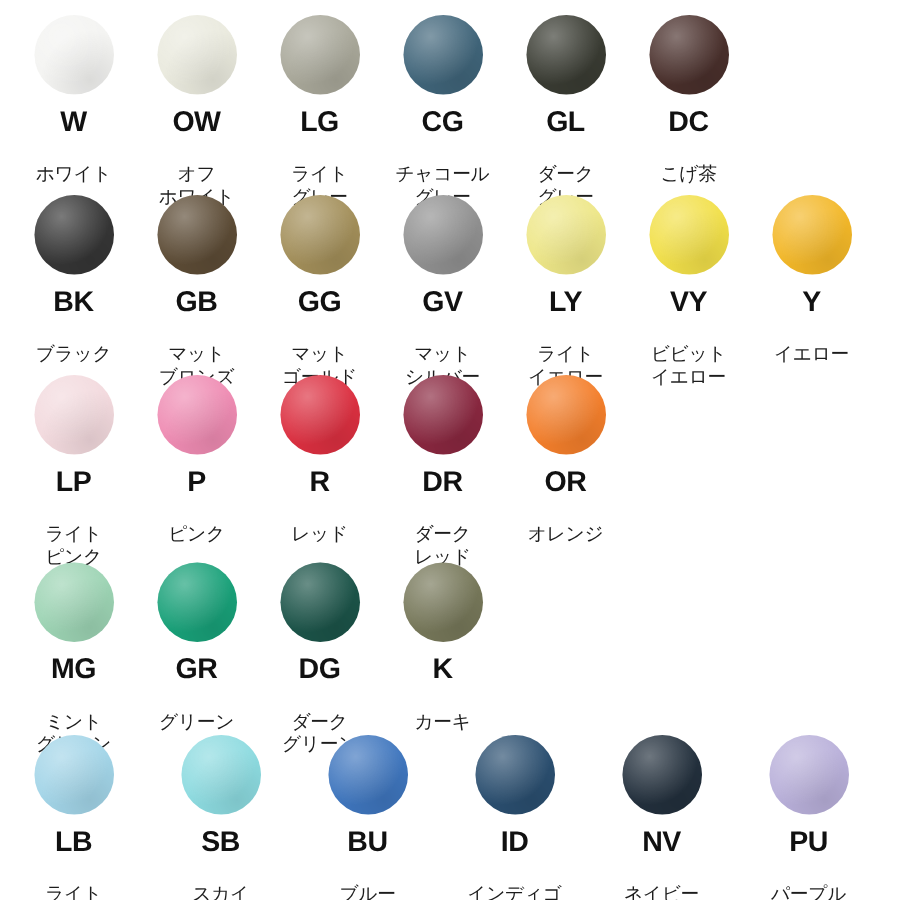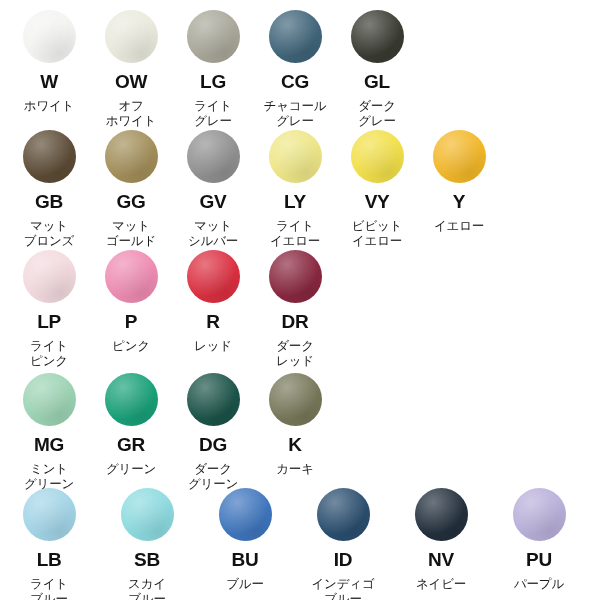--- a/index.html
+++ b/index.html
@@ -68,21 +68,21 @@
 
   .code {
     margin-top: 9px;
     font-weight: bold;
     font-size: 19px;
     line-height: 20px;
     letter-spacing: -0.3px;
     color: #111111;
   }
   .jp {
-    margin-top: 7px;
+    margin-top: 17px;
     font-size: 12.5px;
     line-height: 15px;
     color: #1c1c1c;
     white-space: pre-line;
     letter-spacing: -0.2px;
   }
 </style>
 </head>
 <body>
 
@@ -110,22 +110,32 @@
         <div class="code">CG</div>
         <div class="jp">チャコール
 グレー</div>
       </div>
       <div class="swatch-cell">
         <div class="dot" title="GL" style="background: rgb(58, 60, 51);"></div>
         <div class="code">GL</div>
         <div class="jp">ダーク
 グレー</div>
       </div>
+      <div class="swatch-cell">
+        <div class="dot" title="DC" style="background: rgb(74, 48, 44);"></div>
+        <div class="code">DC</div>
+        <div class="jp">こげ茶</div>
+      </div>
     </div>
     <div class="swatch-row r1">
+      <div class="swatch-cell">
+        <div class="dot" title="BK" style="background: rgb(54, 54, 54);"></div>
+        <div class="code">BK</div>
+        <div class="jp">ブラック</div>
+      </div>
       <div class="swatch-cell">
         <div class="dot" title="GB" style="background: rgb(93, 76, 54);"></div>
         <div class="code">GB</div>
         <div class="jp">マット
 ブロンズ</div>
       </div>
       <div class="swatch-cell">
         <div class="dot" title="GG" style="background: rgb(163, 143, 90);"></div>
         <div class="code">GG</div>
         <div class="jp">マット
@@ -171,20 +181,25 @@
         <div class="dot" title="R" style="background: rgb(220, 48, 65);"></div>
         <div class="code">R</div>
         <div class="jp">レッド</div>
       </div>
       <div class="swatch-cell">
         <div class="dot" title="DR" style="background: rgb(138, 40, 64);"></div>
         <div class="code">DR</div>
         <div class="jp">ダーク
 レッド</div>
       </div>
+      <div class="swatch-cell">
+        <div class="dot" title="OR" style="background: rgb(244, 127, 44);"></div>
+        <div class="code">OR</div>
+        <div class="jp">オレンジ</div>
+      </div>
     </div>
     <div class="swatch-row r3">
       <div class="swatch-cell">
         <div class="dot" title="MG" style="background: rgb(157, 212, 180);"></div>
         <div class="code">MG</div>
         <div class="jp">ミント
 グリーン</div>
       </div>
       <div class="swatch-cell">
         <div class="dot" title="GR" style="background: rgb(25, 161, 121);"></div>

